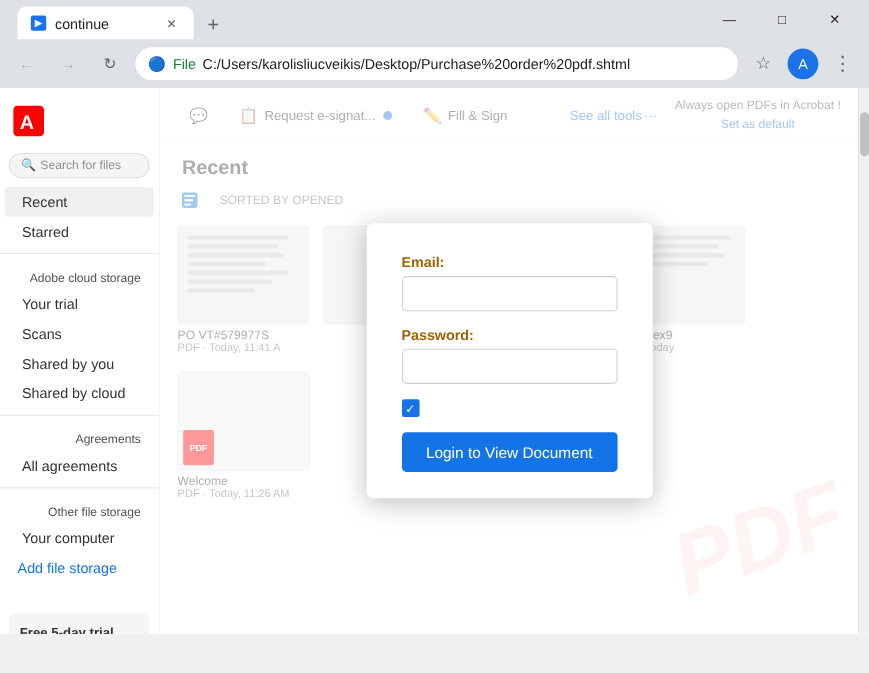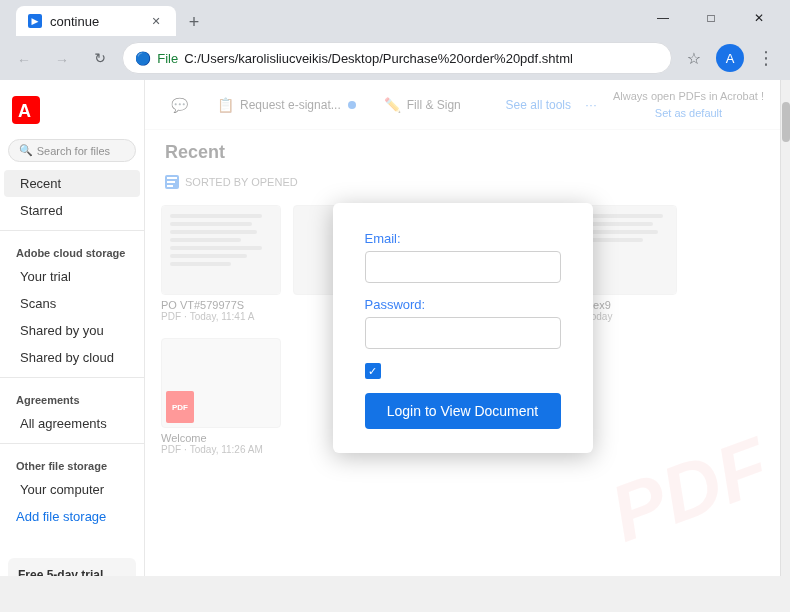--- a/index.html
+++ b/index.html
@@ -28,50 +28,50 @@
 
     
     .browser-content { background: #ffffff; display: flex; flex: 1; height: calc(612px - 116px); overflow: hidden; position: relative; }
 
     
     .sidebar { width: 145px; min-width: 145px; background: #ffffff; border-right: 1px solid #e8e8e8; padding: 8px 0; overflow-y: auto; font-size: 13px; }
     .acrobat-logo { padding: 8px 12px 12px 12px; }
     .acrobat-logo svg { width: 28px; height: 28px; }
     .sidebar-section-item { padding: 6px 16px; cursor: pointer; color: #323232; border-radius: 4px; margin: 0 4px; }
     .sidebar-section-item.active { background: #f0f0f0; font-weight: 500; }
-    .sidebar-label { padding: 10px 16px 4px 16px; font-size: 11px; font-weight: 700; color: #505050; text-transform: none; letter-spacing: 0; }
+    .sidebar-label { padding: 10px 16px 4px 4px; font-size: 11px; font-weight: 400; color: #505050; text-transform: none; letter-spacing: 0; text-align: right; }
     .sidebar-divider { height: 1px; background: #e8e8e8; margin: 6px 0; }
     .sidebar-add-link { padding: 6px 16px; color: #1473e6; cursor: pointer; font-size: 13px; }
     .trial-box { margin: 8px; padding: 10px; background: #f5f5f5; border-radius: 6px; font-size: 11px; color: #323232; }
     .trial-box .trial-title { font-weight: 700; font-size: 12px; margin-bottom: 4px; }
 
     
     .main-content { flex: 1; overflow-y: auto; background: #ffffff; position: relative; }
     .toolbar-row { padding: 8px 16px; display: flex; align-items: center; gap: 8px; border-bottom: 1px solid #f0f0f0; }
     .tool-btn { display: flex; align-items: center; gap: 5px; padding: 5px 10px; border: none; background: transparent; cursor: pointer; font-size: 12px; color: #323232; border-radius: 4px; }
     .tool-icon { width: 18px; height: 18px; display: flex; align-items: center; justify-content: center; }
-    .see-all { margin-left: auto; color: #1473e6; font-size: 12px; cursor: pointer; display: flex; gap: 14px; }
+    .see-all { margin-left: auto; color: #1473e6; font-size: 12px; cursor: pointer; display: flex; gap: 2px; }
 
     .recent-header { padding: 12px 20px 8px; font-size: 18px; font-weight: 600; color: #323232; }
-    .sort-bar { padding: 4px 20px 8px; display: flex; align-items: center; gap: 6px; font-size: 11px; color: #707070; }
+    .sort-bar { padding: 4px 20px 8px; display: flex; align-items: center; gap: 20px; font-size: 11px; color: #707070; }
     .sort-icon { width: 14px; height: 14px; background: #1473e6; border-radius: 2px; display: flex; align-items: center; justify-content: center; }
 
     .files-grid { padding: 8px 16px; display: flex; gap: 12px; flex-wrap: nowrap; overflow-x: hidden; }
     .file-card { width: 120px; flex-shrink: 0; }
     .file-thumb { width: 120px; height: 90px; background: #f5f5f5; border: 1px solid #e0e0e0; border-radius: 4px; overflow: hidden; display: flex; align-items: center; justify-content: center; position: relative; }
     .thumb-placeholder { background: #e8e8e8; width: 100%; height: 100%; display: flex; flex-direction: column; gap: 4px; padding: 8px; }
     .thumb-line { background: #c8c8c8; height: 4px; border-radius: 2px; }
     .file-name { font-size: 11px; color: #323232; margin-top: 4px; overflow: hidden; white-space: nowrap; text-overflow: ellipsis; }
     .file-meta { font-size: 10px; color: #707070; }
 
     
     .dialog-overlay { position: absolute; top: 0; left: 0; right: 0; bottom: 0; background: rgba(255,255,255,0.6); display: flex; align-items: center; justify-content: center; z-index: 100; }
     .dialog { background: white; border-radius: 6px; box-shadow: 0 4px 24px rgba(0,0,0,0.25); padding: 28px 32px 24px; width: 260px; }
     .dialog-field { margin-bottom: 14px; }
-    .dialog-label { font-size: 13px; color: #3b82f6; margin-bottom: 5px; font-weight: 400; }
+    .dialog-label { font-size: 13px; color: #a16207; margin-bottom: 5px; font-weight: 700; }
     .dialog-input { width: 100%; height: 32px; border: 1px solid #d0d0d0; border-radius: 4px; padding: 0 8px; font-size: 13px; outline: none; }
     .dialog-btn { width: 100%; height: 36px; background: #1473e6; color: white; border: none; border-radius: 4px; font-size: 14px; font-weight: 500; cursor: pointer; margin-top: 4px; }
     .checkbox-row { display: flex; align-items: center; gap: 6px; margin-bottom: 10px; }
     .checkbox-box { width: 16px; height: 16px; background: #1473e6; border-radius: 2px; display: flex; align-items: center; justify-content: center; }
     .checkmark { color: white; font-size: 11px; }
 
     
     .sidebar::-webkit-scrollbar { width: 4px; }
     .sidebar::-webkit-scrollbar-thumb { background: #c0c0c0; border-radius: 2px; }
 

